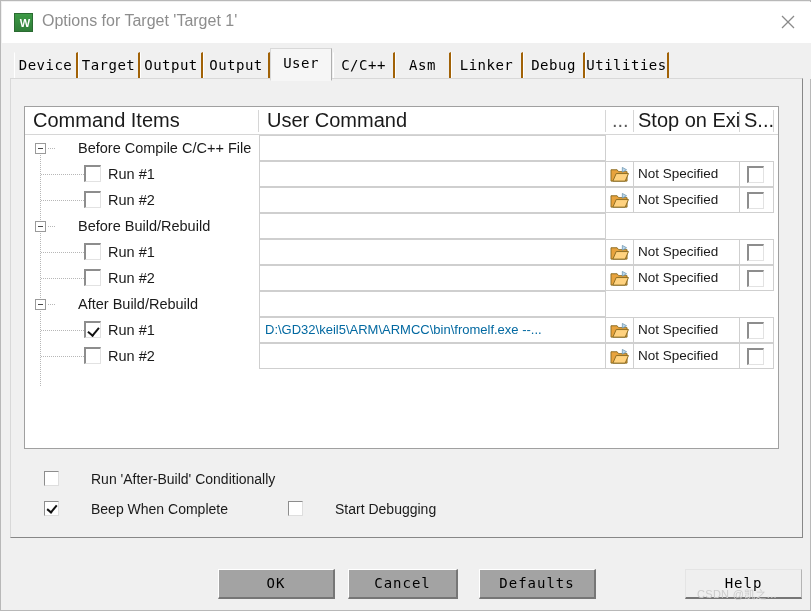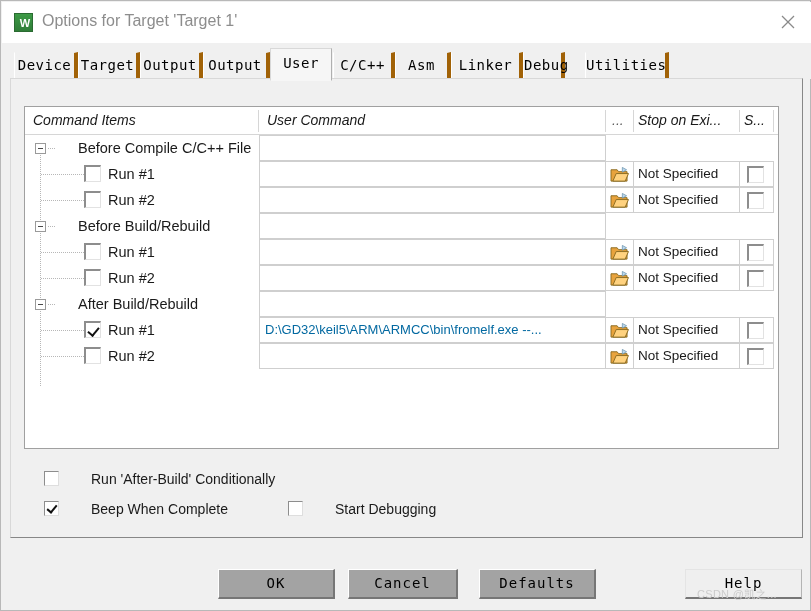--- a/index.html
+++ b/index.html
@@ -79,21 +79,21 @@
     height: 36px;
     background: #f0f0f0;
   }
   .tab {
     position: absolute;
     top: 9px;
     height: 27px;
     box-sizing: border-box;
     background: #f0f0f0;
     border-left: 1px solid #ffffff;
-    border-right: 4px solid #a16207;
+    border-right: 2px solid #a16207;
     border-top: 1px solid #f0f0f0;
     font-family: "DejaVu Sans Mono", "Liberation Mono", monospace;
     font-size: 14px;
     color: #000000;
     text-align: center;
     line-height: 25px;
     white-space: nowrap;
     letter-spacing: 0.5px;
     cursor: default;
   }
@@ -141,29 +141,28 @@
     height: 28px;
     background: #ffffff;
     border-bottom: 1px solid #d6d6d6;
     box-sizing: border-box;
   }
   .hcell {
     position: absolute;
     top: 0;
     height: 27px;
     line-height: 27px;
-    font-size: 14px;
+    font-size: 20px;
     color: #1a1a1a;
     font-family: "Liberation Sans", sans-serif;
     box-sizing: border-box;
     padding-left: 8px;
     white-space: nowrap;
     overflow: hidden;
     cursor: default;
-    font-style: italic;
   }
   .hsep {
     position: absolute;
     top: 3px;
     width: 1px;
     height: 22px;
     background: #d6d6d6;
   }
 
   
@@ -419,21 +418,21 @@
 
   <div class="tabstrip">
     <div class="tab" style="left:12px;  width:64px;">Device</div>
     <div class="tab" style="left:76px;  width:62px;">Target</div>
     <div class="tab" style="left:138px; width:63px;">Output</div>
     <div class="tab" style="left:201px; width:67px;">Output</div>
     <div class="tab selected" style="left:268px; width:62px;">User</div>
     <div class="tab" style="left:331px; width:62px;">C/C++</div>
     <div class="tab" style="left:393px; width:56px;">Asm</div>
     <div class="tab" style="left:449px; width:72px;">Linker</div>
-    <div class="tab" style="left:521px; width:42px;">Debug</div>
+    <div class="tab" style="left:521px; width:62px;">Debug</div>
     <div class="tab" style="left:583px; width:84px;">Utilities</div>
   </div>
 
   <div class="page">
 
     <div class="grid-panel">
 
       <div class="grid-header">
         <div class="hcell" style="left:0px;   width:234px;">Command Items</div>
         <div class="hsep" style="left:233px;"></div>

